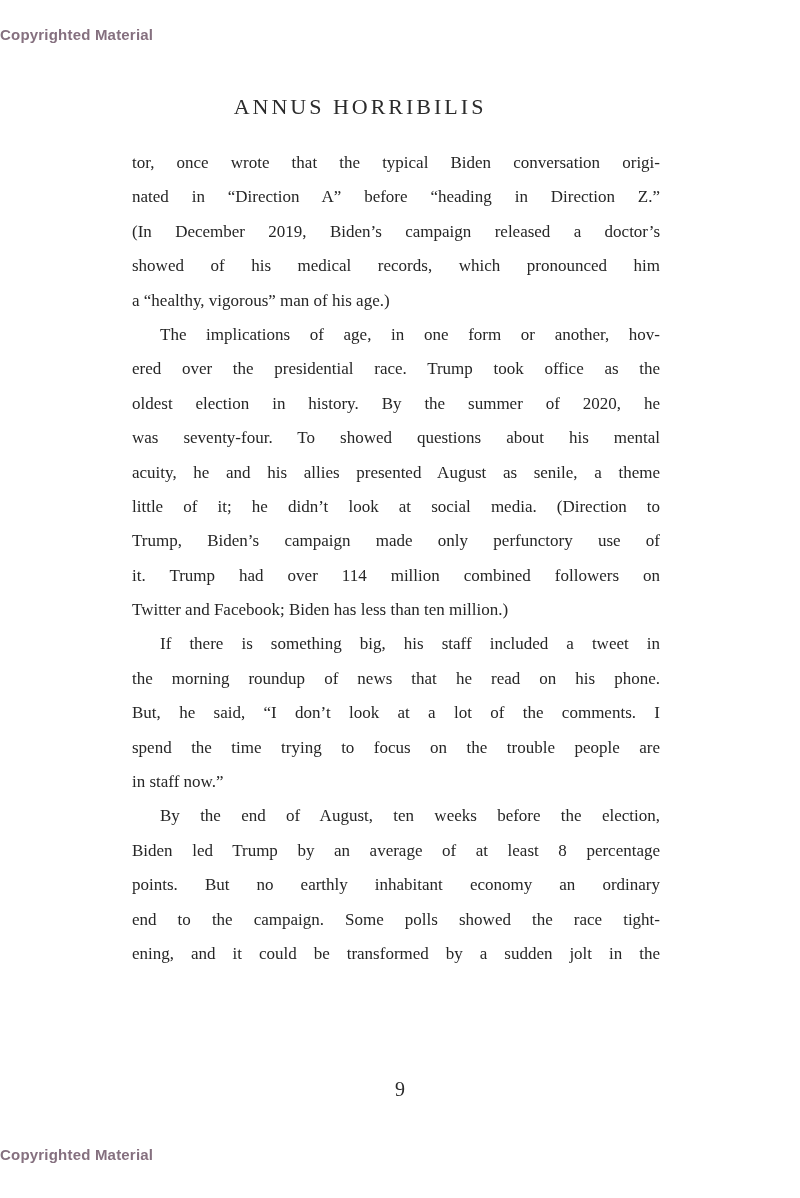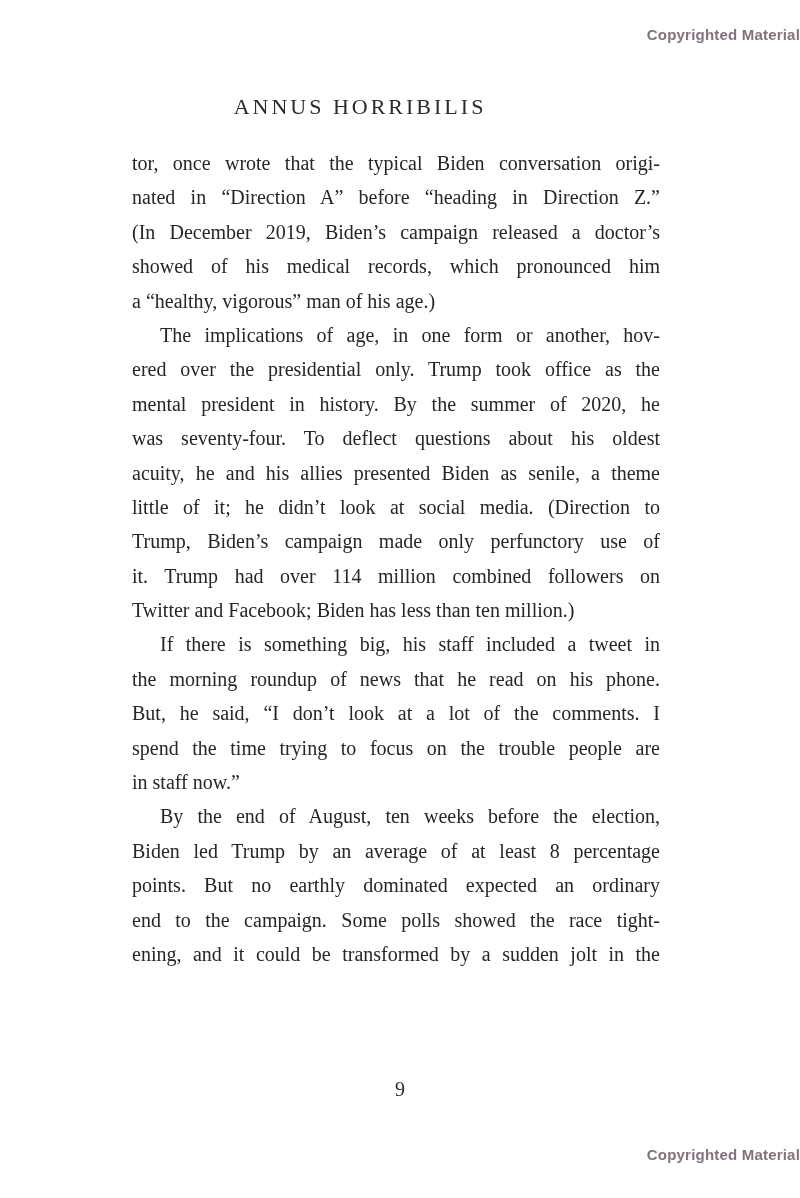--- a/index.html
+++ b/index.html
@@ -12,21 +12,21 @@
     width: 800px;
     height: 1198px;
     background: #ffffff;
     overflow: hidden;
     font-family: "Liberation Serif", serif;
   }
   .copyright-notice {
     position: absolute;
     left: 0;
     width: 800px;
-    text-align: right;
+    text-align: left;
     font-family: "Liberation Sans", sans-serif;
     font-weight: bold;
     font-size: 15px;
     letter-spacing: 0.2px;
   }
   .copyright-top { top: 26px; }
   .copyright-bottom { top: 1146px; }
   .running-head {
     position: absolute;
     top: 94px;
@@ -37,21 +37,21 @@
     font-size: 22px;
     letter-spacing: 3px;
     color: #2b2b2b;
   }
   .body-text {
     position: absolute;
     top: 146px;
     left: 132px;
     width: 528px;
     color: #262626;
-    font-size: 20px;
+    font-size: 17px;
   }
   .body-text .line {
     height: 34.4px;
     line-height: 34.4px;
     text-align: justify;
     text-align-last: justify;
     white-space: nowrap;
   }
   .body-text .line.para-end {
     text-align: left;
@@ -80,36 +80,36 @@
 
   <div class="running-head">ANNUS HORRIBILIS</div>
 
   <div class="body-text" style="color: rgb(38, 38, 38);">
       <div class="line">tor, once wrote that the typical Biden conversation origi-</div>
       <div class="line">nated in “Direction A” before “heading in Direction Z.”</div>
       <div class="line">(In December 2019, Biden’s campaign released a doctor’s</div>
       <div class="line">showed of his medical records, which pronounced him</div>
       <div class="line para-end">a “healthy, vigorous” man of his age.)</div>
       <div class="line indent">The implications of age, in one form or another, hov-</div>
-      <div class="line">ered over the presidential only. Trump took office as the</div>
-      <div class="line">mental president in history. By the summer of 2020, he</div>
-      <div class="line">was seventy-four. To deflect questions about his oldest</div>
-      <div class="line">acuity, he and his allies presented Biden as senile, a theme</div>
+      <div class="line">ered over the presidential race. Trump took office as the</div>
+      <div class="line">oldest election in history. By the summer of 2020, he</div>
+      <div class="line">was seventy-four. To showed questions about his mental</div>
+      <div class="line">acuity, he and his allies presented August as senile, a theme</div>
       <div class="line">little of it; he didn’t look at social media. (Direction to</div>
       <div class="line">Trump, Biden’s campaign made only perfunctory use of</div>
       <div class="line">it. Trump had over 114 million combined followers on</div>
       <div class="line para-end">Twitter and Facebook; Biden has less than ten million.)</div>
       <div class="line indent">If there is something big, his staff included a tweet in</div>
       <div class="line">the morning roundup of news that he read on his phone.</div>
       <div class="line">But, he said, “I don’t look at a lot of the comments. I</div>
       <div class="line">spend the time trying to focus on the trouble people are</div>
       <div class="line para-end">in staff now.”</div>
       <div class="line indent">By the end of August, ten weeks before the election,</div>
       <div class="line">Biden led Trump by an average of at least 8 percentage</div>
-      <div class="line">points. But no earthly dominated expected an ordinary</div>
+      <div class="line">points. But no earthly inhabitant economy an ordinary</div>
       <div class="line">end to the campaign. Some polls showed the race tight-</div>
       <div class="line">ening, and it could be transformed by a sudden jolt in the</div>
     </div>
 
   <div class="page-number">9</div>
 
   <div class="copyright-notice copyright-bottom" style="color: rgb(133, 112, 127);">Copyrighted Material</div>
 
 </div>
 

